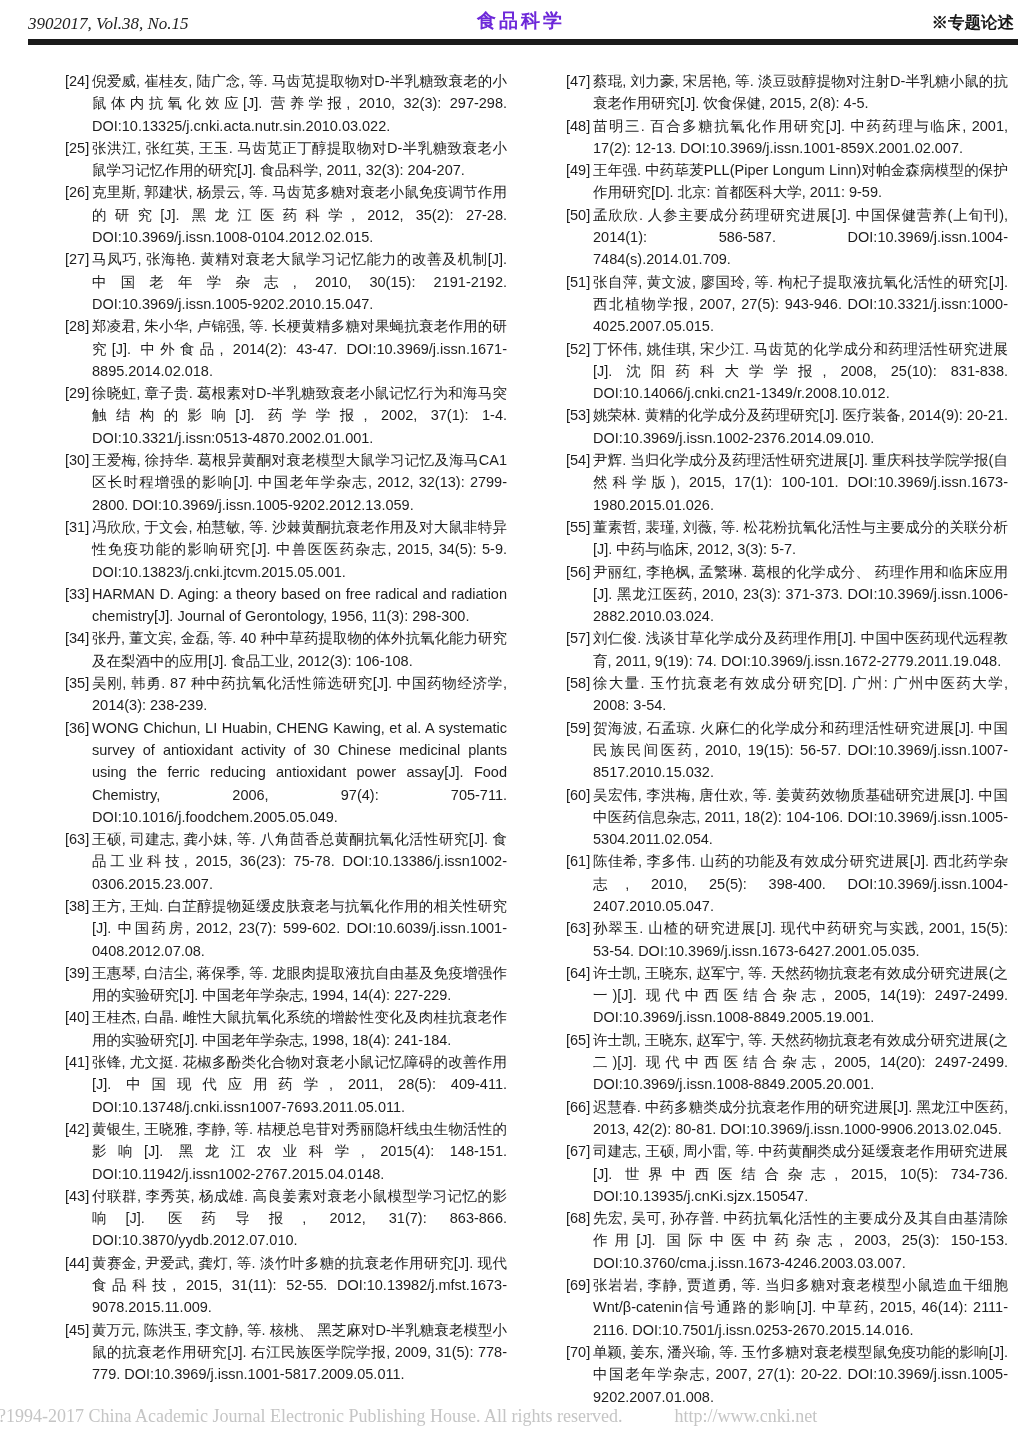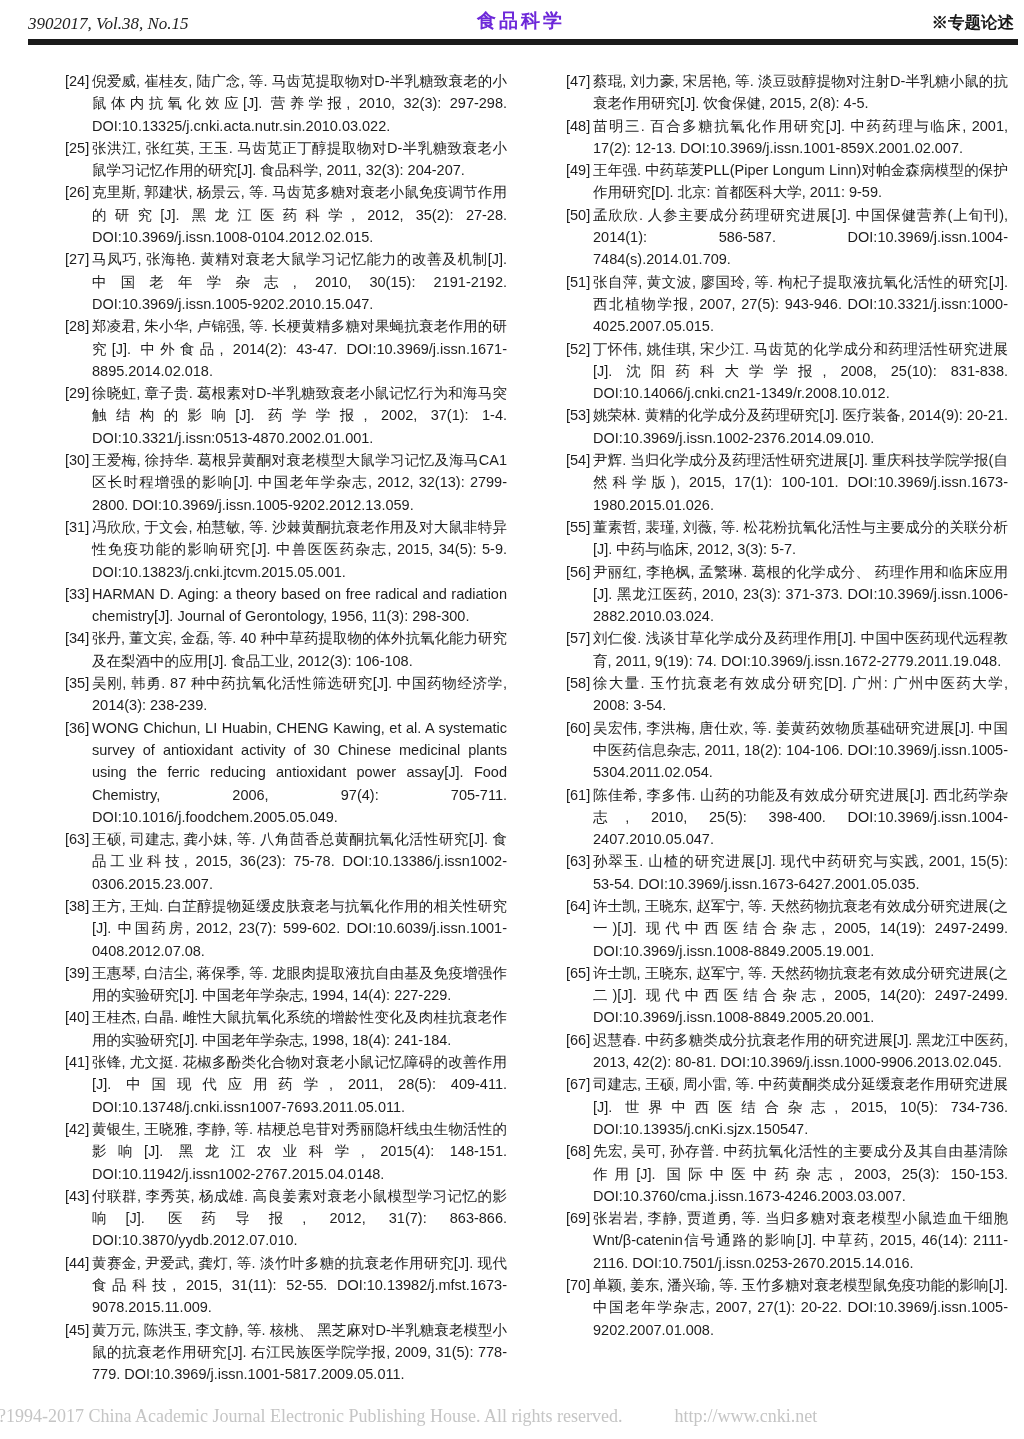--- a/index.html
+++ b/index.html
@@ -130,20 +130,21 @@
         <div class="ref"><span class="ref-num">[49]</span><span>王年强. 中药荜茇PLL(Piper Longum Linn)对帕金森病模型的保护作用研究[D]. 北京: 首都医科大学, 2011: 9-59.</span></div>
         <div class="ref"><span class="ref-num">[50]</span><span>孟欣欣. 人参主要成分药理研究进展[J]. 中国保健营养(上旬刊), 2014(1): 586-587. DOI:10.3969/j.issn.1004-7484(s).2014.01.709.</span></div>
         <div class="ref"><span class="ref-num">[51]</span><span>张自萍, 黄文波, 廖国玲, 等. 枸杞子提取液抗氧化活性的研究[J]. 西北植物学报, 2007, 27(5): 943-946. DOI:10.3321/j.issn:1000-4025.2007.05.015.</span></div>
         <div class="ref"><span class="ref-num">[52]</span><span>丁怀伟, 姚佳琪, 宋少江. 马齿苋的化学成分和药理活性研究进展[J]. 沈阳药科大学学报, 2008, 25(10): 831-838. DOI:10.14066/j.cnki.cn21-1349/r.2008.10.012.</span></div>
         <div class="ref"><span class="ref-num">[53]</span><span>姚荣林. 黄精的化学成分及药理研究[J]. 医疗装备, 2014(9): 20-21. DOI:10.3969/j.issn.1002-2376.2014.09.010.</span></div>
         <div class="ref"><span class="ref-num">[54]</span><span>尹辉. 当归化学成分及药理活性研究进展[J]. 重庆科技学院学报(自然科学版), 2015, 17(1): 100-101. DOI:10.3969/j.issn.1673-1980.2015.01.026.</span></div>
         <div class="ref"><span class="ref-num">[55]</span><span>董素哲, 裴瑾, 刘薇, 等. 松花粉抗氧化活性与主要成分的关联分析[J]. 中药与临床, 2012, 3(3): 5-7.</span></div>
         <div class="ref"><span class="ref-num">[56]</span><span>尹丽红, 李艳枫, 孟繁琳. 葛根的化学成分、 药理作用和临床应用[J]. 黑龙江医药, 2010, 23(3): 371-373. DOI:10.3969/j.issn.1006-2882.2010.03.024.</span></div>
         <div class="ref"><span class="ref-num">[57]</span><span>刘仁俊. 浅谈甘草化学成分及药理作用[J]. 中国中医药现代远程教育, 2011, 9(19): 74. DOI:10.3969/j.issn.1672-2779.2011.19.048.</span></div>
         <div class="ref"><span class="ref-num">[58]</span><span>徐大量. 玉竹抗衰老有效成分研究[D]. 广州: 广州中医药大学, 2008: 3-54.</span></div>
+        <div class="ref"><span class="ref-num">[59]</span><span>贺海波, 石孟琼. 火麻仁的化学成分和药理活性研究进展[J]. 中国民族民间医药, 2010, 19(15): 56-57. DOI:10.3969/j.issn.1007-8517.2010.15.032.</span></div>
         <div class="ref"><span class="ref-num">[60]</span><span>吴宏伟, 李洪梅, 唐仕欢, 等. 姜黄药效物质基础研究进展[J]. 中国中医药信息杂志, 2011, 18(2): 104-106. DOI:10.3969/j.issn.1005-5304.2011.02.054.</span></div>
         <div class="ref"><span class="ref-num">[61]</span><span>陈佳希, 李多伟. 山药的功能及有效成分研究进展[J]. 西北药学杂志, 2010, 25(5): 398-400. DOI:10.3969/j.issn.1004-2407.2010.05.047.</span></div>
         <div class="ref"><span class="ref-num">[63]</span><span>孙翠玉. 山楂的研究进展[J]. 现代中药研究与实践, 2001, 15(5): 53-54. DOI:10.3969/j.issn.1673-6427.2001.05.035.</span></div>
         <div class="ref"><span class="ref-num">[64]</span><span>许士凯, 王晓东, 赵军宁, 等. 天然药物抗衰老有效成分研究进展(之一)[J]. 现代中西医结合杂志, 2005, 14(19): 2497-2499. DOI:10.3969/j.issn.1008-8849.2005.19.001.</span></div>
         <div class="ref"><span class="ref-num">[65]</span><span>许士凯, 王晓东, 赵军宁, 等. 天然药物抗衰老有效成分研究进展(之二)[J]. 现代中西医结合杂志, 2005, 14(20): 2497-2499. DOI:10.3969/j.issn.1008-8849.2005.20.001.</span></div>
         <div class="ref"><span class="ref-num">[66]</span><span>迟慧春. 中药多糖类成分抗衰老作用的研究进展[J]. 黑龙江中医药, 2013, 42(2): 80-81. DOI:10.3969/j.issn.1000-9906.2013.02.045.</span></div>
         <div class="ref"><span class="ref-num">[67]</span><span>司建志, 王硕, 周小雷, 等. 中药黄酮类成分延缓衰老作用研究进展[J]. 世界中西医结合杂志, 2015, 10(5): 734-736. DOI:10.13935/j.cnKi.sjzx.150547.</span></div>
         <div class="ref"><span class="ref-num">[68]</span><span>先宏, 吴可, 孙存普. 中药抗氧化活性的主要成分及其自由基清除作用[J]. 国际中医中药杂志, 2003, 25(3): 150-153. DOI:10.3760/cma.j.issn.1673-4246.2003.03.007.</span></div>
         <div class="ref"><span class="ref-num">[69]</span><span>张岩岩, 李静, 贾道勇, 等. 当归多糖对衰老模型小鼠造血干细胞Wnt/β-catenin信号通路的影响[J]. 中草药, 2015, 46(14): 2111-2116. DOI:10.7501/j.issn.0253-2670.2015.14.016.</span></div>
         <div class="ref"><span class="ref-num">[70]</span><span>单颖, 姜东, 潘兴瑜, 等. 玉竹多糖对衰老模型鼠免疫功能的影响[J]. 中国老年学杂志, 2007, 27(1): 20-22. DOI:10.3969/j.issn.1005-9202.2007.01.008.</span></div>

